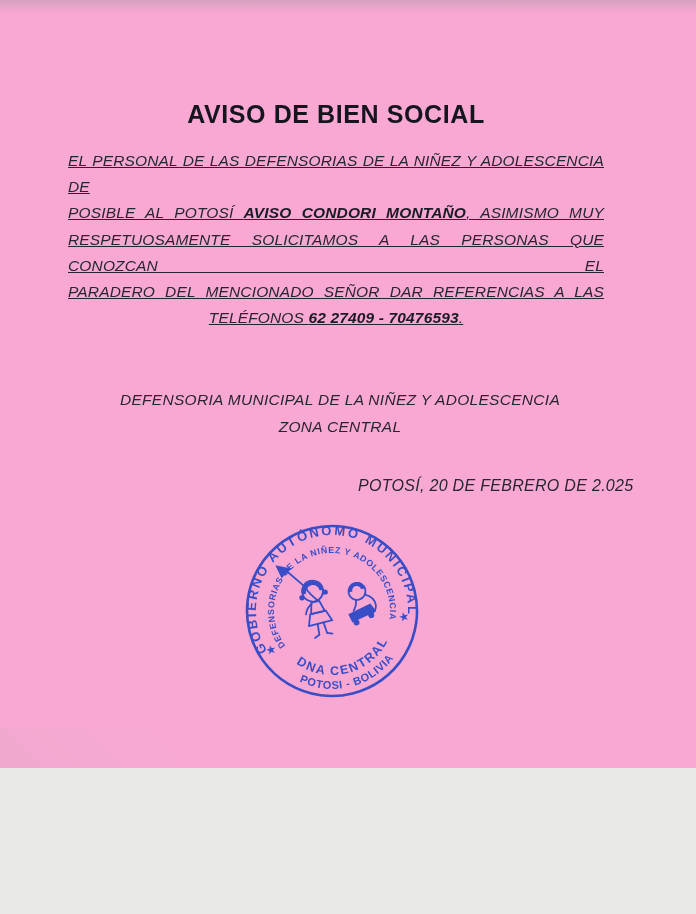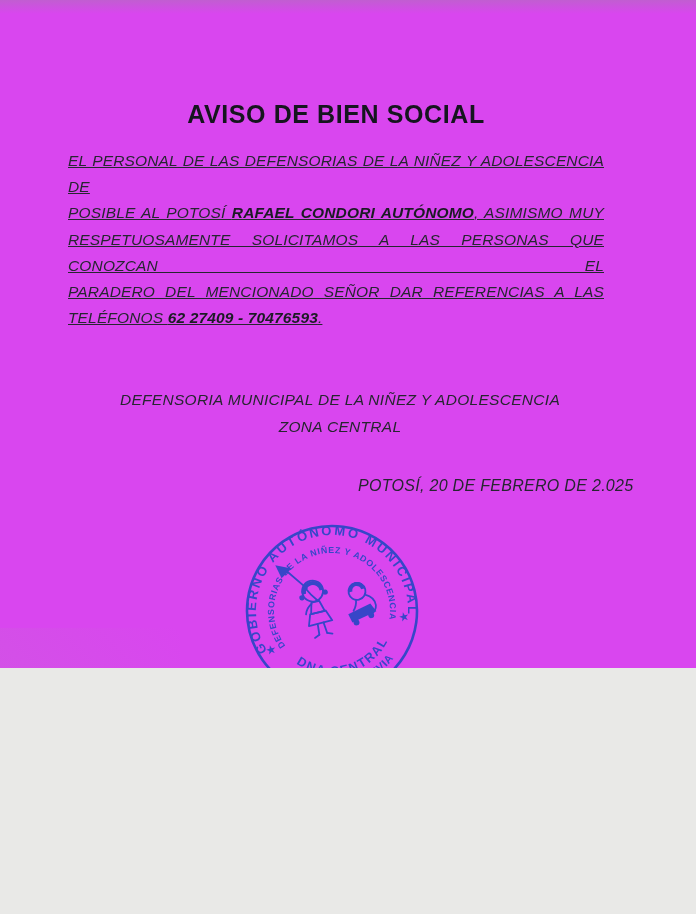--- a/index.html
+++ b/index.html
@@ -1,19 +1,19 @@
 <!DOCTYPE html>
 <html style="--ink: #2b47c6;"><head>
 <meta charset="utf-8">
 <style>
   html,body{margin:0;padding:0;background:#e9e9e7;}
   .page{
     position:relative;
-    width:696px;height:668px;
-    background:#d946ef;
+    width:696px;height:768px;
+    background:#f9a8d4;
     overflow:hidden;
     font-family:"Liberation Sans","DejaVu Sans",sans-serif;
   }
   .page::before{
     content:"";position:absolute;top:0;left:0;right:0;height:14px;
     background:linear-gradient(180deg,rgba(138,148,140,0.30),rgba(138,148,140,0));
     pointer-events:none;
   }
   .page::after{
     content:"";position:absolute;bottom:0;left:0;width:180px;height:40px;
@@ -24,21 +24,21 @@
     position:absolute;top:100px;left:0;width:100%;
     text-align:center;transform:translateX(-12px);
     font-size:25px;font-weight:bold;letter-spacing:.6px;
     color:#15151e;
   }
   .body-text{
     position:absolute;top:148px;left:68px;width:536px;
     font-style:italic;font-size:15.5px;line-height:26.2px;
     letter-spacing:.15px;color:#262630;text-decoration:underline;
   }
-  .body-line{white-space:normal;}
+  .body-line{white-space:normal;text-align:center;}
   .body-line.just{text-align:justify;text-align-last:justify;}
   .seg.bold{font-weight:bold;color:#1b1b24;}
   .signature{
     position:absolute;top:386px;left:0;width:100%;
     transform:translateX(-8px);
     text-align:center;font-style:italic;font-size:15.5px;
     line-height:27px;color:#26262f;letter-spacing:.3px;
   }
   .dateline{
     position:absolute;top:477px;left:358px;
@@ -59,21 +59,21 @@
 </style>
 </head>
 <body>
 
 <div class="page">
 
   <div class="title">AVISO DE BIEN SOCIAL</div>
 
   <div class="body-text" id="body-lines">
       <div class="body-line just"><span class="seg">EL PERSONAL DE LAS DEFENSORIAS DE LA NIÑEZ Y ADOLESCENCIA DE</span></div>
-      <div class="body-line just"><span class="seg">POSIBLE AL POTOSÍ </span><span class="seg bold">RAFAEL CONDORI AUTÓNOMO</span><span class="seg">, ASIMISMO MUY</span></div>
+      <div class="body-line just"><span class="seg">POSIBLE AL POTOSÍ </span><span class="seg bold">AVISO CONDORI MONTAÑO</span><span class="seg">, ASIMISMO MUY</span></div>
       <div class="body-line just"><span class="seg">RESPETUOSAMENTE SOLICITAMOS A LAS PERSONAS QUE CONOZCAN EL</span></div>
       <div class="body-line just"><span class="seg">PARADERO DEL MENCIONADO SEÑOR DAR REFERENCIAS A LAS</span></div>
       <div class="body-line"><span class="seg">TELÉFONOS </span><span class="seg bold">62 27409  -  70476593</span><span class="seg">.</span></div>
     </div>
 
   <div class="signature">
     <div>DEFENSORIA MUNICIPAL DE LA NIÑEZ Y ADOLESCENCIA</div>
     <div>ZONA CENTRAL</div>
   </div>
 

